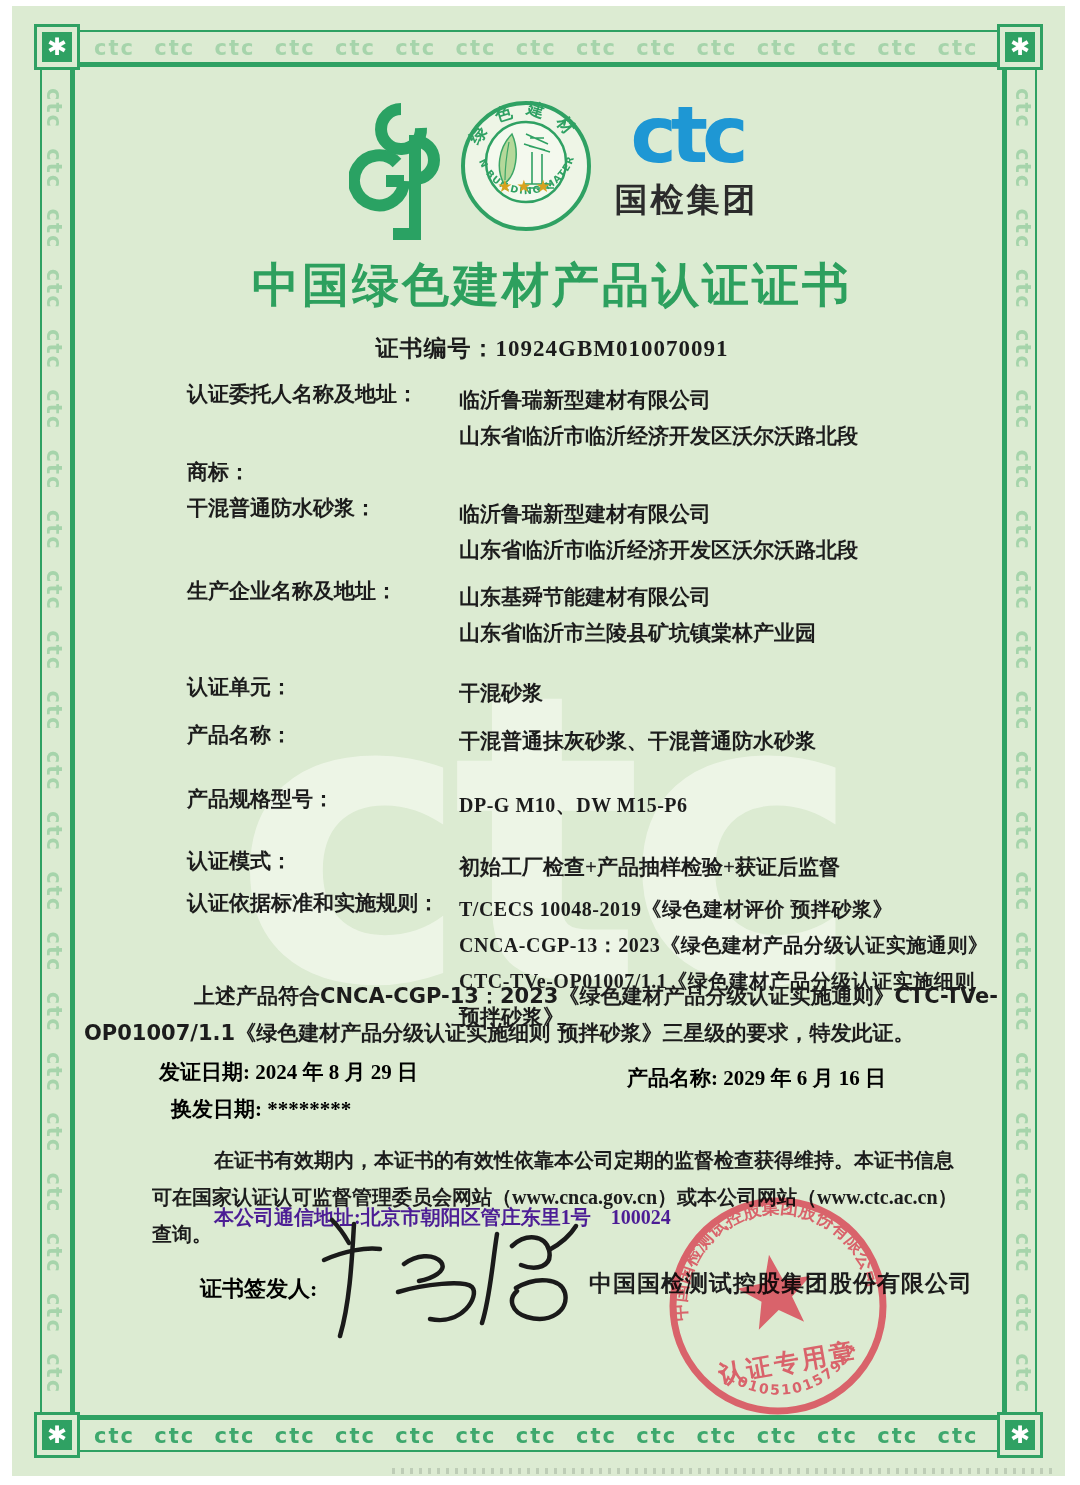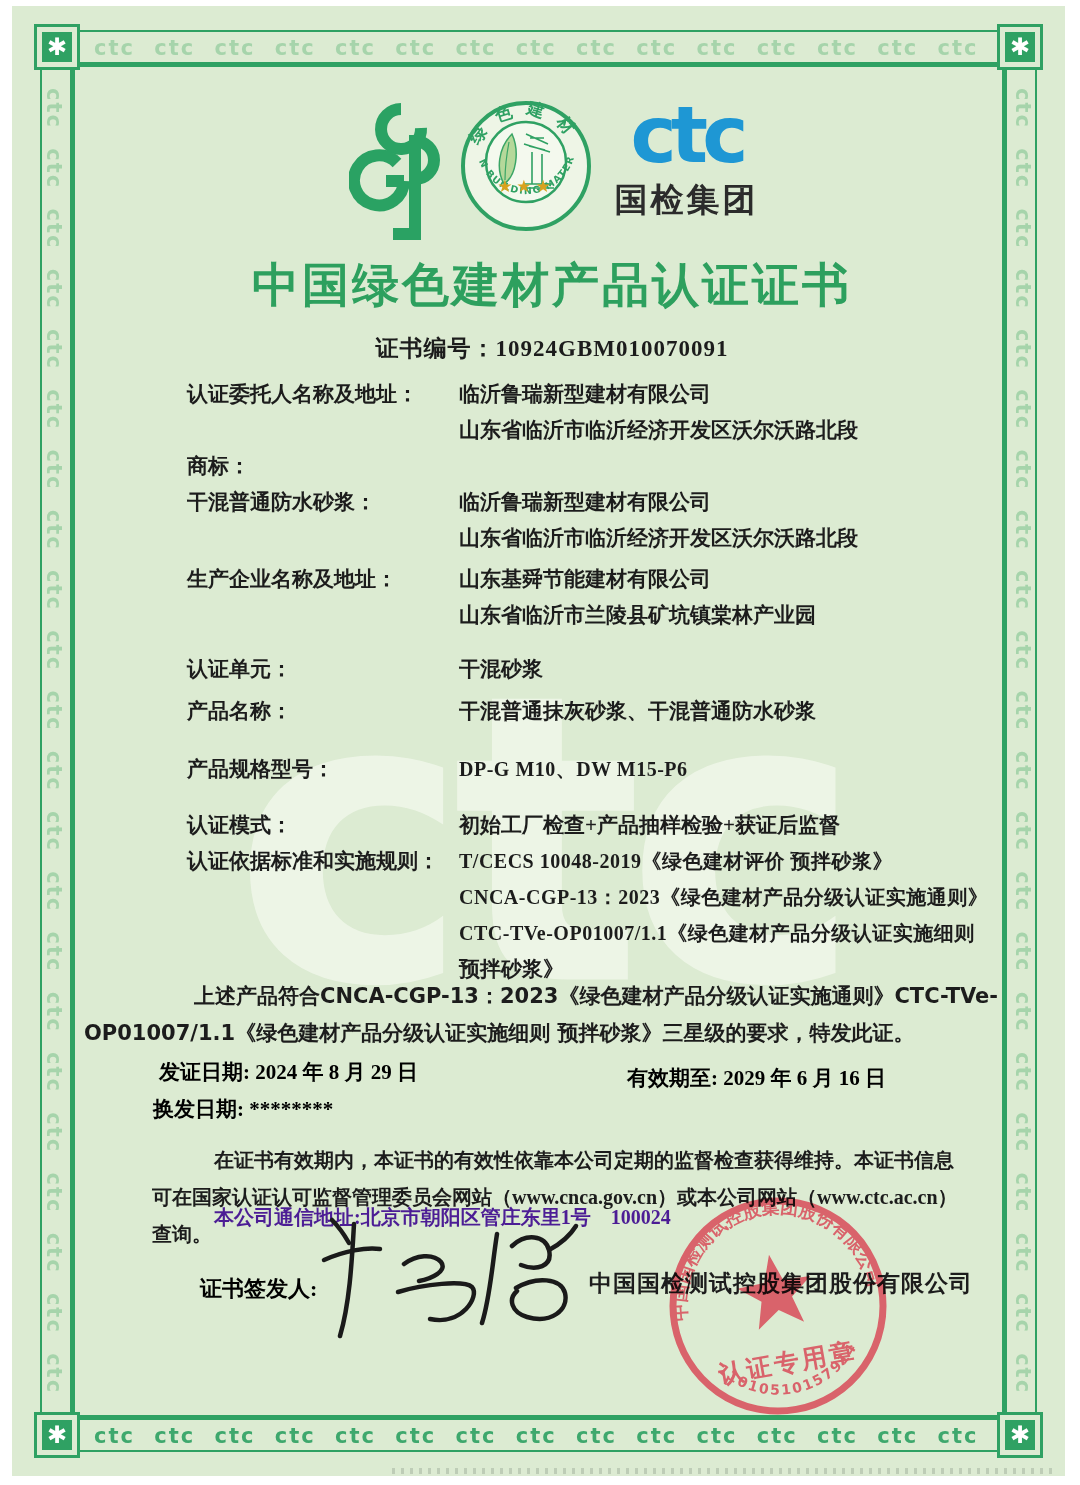--- a/index.html
+++ b/index.html
@@ -51,30 +51,30 @@
   
   .title { position:absolute; top:248px; left:0; width:1080px; text-align:center;
            font-size:47px; font-weight:bold; letter-spacing:3px; color:#2da05e; }
   .certno { position:absolute; top:327px; left:0; width:1080px; text-align:center;
             font-size:23px; font-weight:bold; color:#1c1c1c; letter-spacing:1px; }
 
   
   .fields { position:absolute; left:175px; top:370px; width:840px; color:#1c1c1c; }
   .frow { display:flex; align-items:flex-start; }
   .flabel { width:272px; flex:0 0 272px; font-size:21px; font-weight:bold; line-height:36px; }
-  .fvals  { flex:1; }
+  .fvals  { flex:1;margin-top:6px; }
   .fval   { font-size:21px; font-weight:bold; line-height:36px; }
   .latin  { font-family:Liberation Serif, serif; font-size:20px; letter-spacing:0.5px; }
 
   .statement { position:absolute; left:72px; top:932px; width:945px; font-size:21px;
                font-weight:bold; line-height:37px; color:#1c1c1c; text-indent:110px;
                font-family:"DejaVu Sans","Liberation Serif",sans-serif;margin-top:40px; }
 
   .date-issue   { position:absolute; left:147px; top:1052px; font-size:21px; font-weight:bold; }
-  .date-reissue { position:absolute; left:141px; top:1089px; font-size:21px; font-weight:bold; }
+  .date-reissue { position:absolute; left:159px; top:1089px; font-size:21px; font-weight:bold; }
   .date-valid   { position:absolute; left:615px; top:1058px; font-size:21px; font-weight:bold; }
 
   .notice  { position:absolute; left:140px; top:1136px; width:812px; font-size:20px;
              font-weight:bold; line-height:37px; text-indent:62px; color:#1c1c1c; }
   .address { position:absolute; left:140px; top:1198px; width:812px; font-size:20px;
              font-weight:bold; text-indent:62px; color:#4c1d95; }
 
   
   .signer-label { position:absolute; left:188px; top:1268px; font-size:22px; font-weight:bold; }
   .signature { position:absolute; left:300px; top:1200px; }
@@ -225,21 +225,21 @@
 
     <div class="date-issue">
       <span>发证日期:</span>
       <span>2024 年 8 月 29 日</span>
     </div>
     <div class="date-reissue">
       <span>换发日期:</span>
       <span>********</span>
     </div>
     <div class="date-valid">
-      <span>有效期至:</span>
+      <span>产品名称:</span>
       <span>2029 年 6 月 16 日</span>
     </div>
 
     <p class="notice">在证书有效期内，本证书的有效性依靠本公司定期的监督检查获得维持。本证书信息可在国家认证认可监督管理委员会网站（www.cnca.gov.cn）或本公司网站（www.ctc.ac.cn）查询。</p>
     <p class="address">本公司通信地址:北京市朝阳区管庄东里1号　100024</p>
 
     <div class="signer-label">证书签发人:</div>
     <svg class="signature" width="270" height="145" viewBox="0 0 270 145">
       <g fill="none" stroke="#1a1a1a" stroke-width="4.5" stroke-linecap="round">
         <path d="M 42,18 C 40,52 38,96 28,130"></path>

